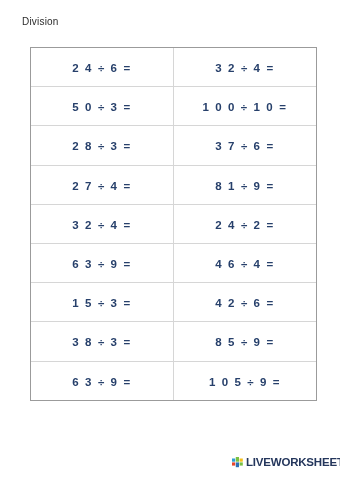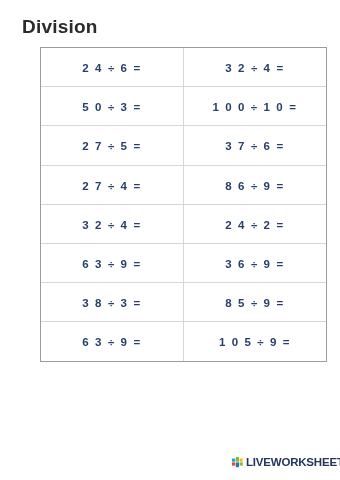--- a/index.html
+++ b/index.html
@@ -21,30 +21,30 @@
     left: 0; top: 0;
     width: 340px;
     height: 480px;
     background: #ffffff;
   }
 
   #page-title {
     position: absolute;
     left: 22px;
     top: 17px;
-    font-size: 19px;
+    font-size: 10px;
     color: #2b2b2b;
-    font-weight: 700;
+    font-weight: 400;
     letter-spacing: 0.2px;
     line-height: 1;
   }
 
   #exercise-table {
     position: absolute;
-    left: 40px;
+    left: 30px;
     top: 47px;
     width: 284px;
     border-collapse: collapse;
     table-layout: fixed;
   }
   #exercise-table td {
     width: 142px;
     height: 38.2px;
     border: 1px solid #d6d6d6;
     text-align: center;
@@ -99,34 +99,38 @@
     <tbody>
       <tr>
         <td><span class="equation">2 4 ÷ 6 =</span></td>
         <td><span class="equation">3 2 ÷ 4 =</span></td>
       </tr>
       <tr>
         <td><span class="equation">5 0 ÷ 3 =</span></td>
         <td><span class="equation">1 0 0 ÷ 1 0 =</span></td>
       </tr>
       <tr>
-        <td><span class="equation">2 7 ÷ 5 =</span></td>
+        <td><span class="equation">2 8 ÷ 3 =</span></td>
         <td><span class="equation">3 7 ÷ 6 =</span></td>
       </tr>
       <tr>
         <td><span class="equation">2 7 ÷ 4 =</span></td>
-        <td><span class="equation">8 6 ÷ 9 =</span></td>
+        <td><span class="equation">8 1 ÷ 9 =</span></td>
       </tr>
       <tr>
         <td><span class="equation">3 2 ÷ 4 =</span></td>
         <td><span class="equation">2 4 ÷ 2 =</span></td>
       </tr>
       <tr>
         <td><span class="equation">6 3 ÷ 9 =</span></td>
-        <td><span class="equation">3 6 ÷ 9 =</span></td>
+        <td><span class="equation">4 6 ÷ 4 =</span></td>
+      </tr>
+      <tr>
+        <td><span class="equation">1 5 ÷ 3 =</span></td>
+        <td><span class="equation">4 2 ÷ 6 =</span></td>
       </tr>
       <tr>
         <td><span class="equation">3 8 ÷ 3 =</span></td>
         <td><span class="equation">8 5 ÷ 9 =</span></td>
       </tr>
       <tr>
         <td><span class="equation">6 3 ÷ 9 =</span></td>
         <td><span class="equation">1 0 5 ÷ 9 =</span></td>
       </tr>
     </tbody>

